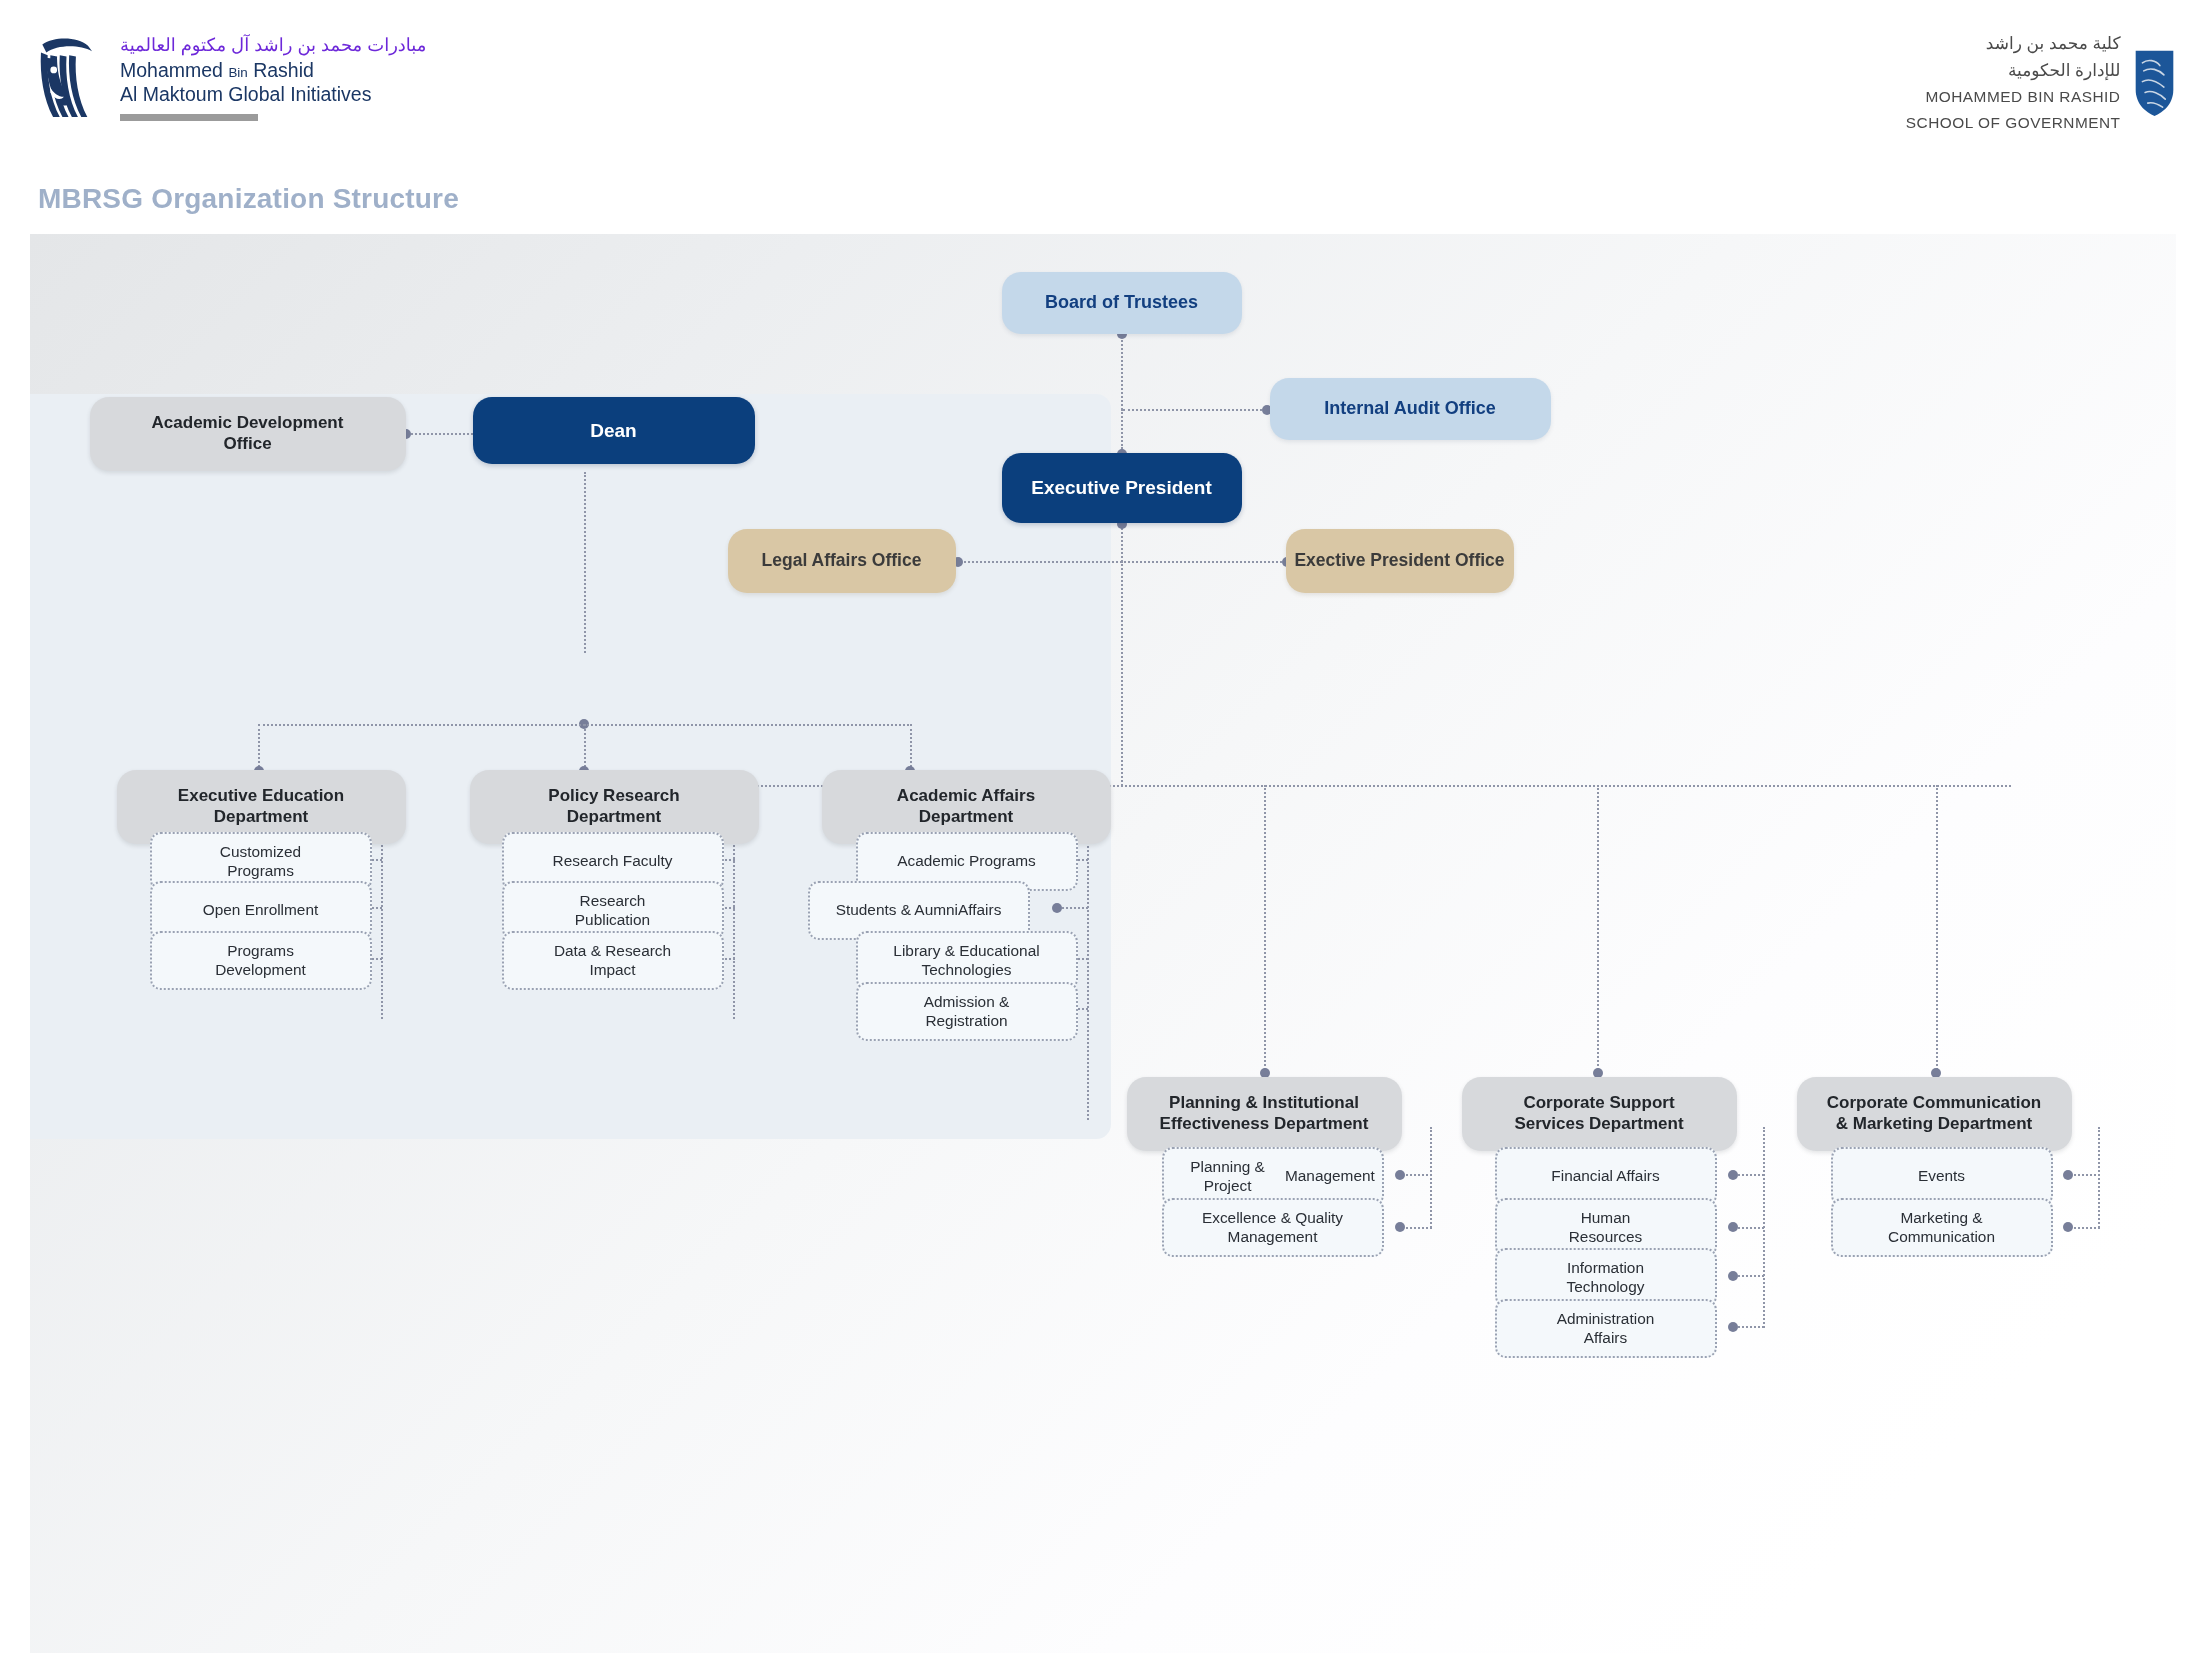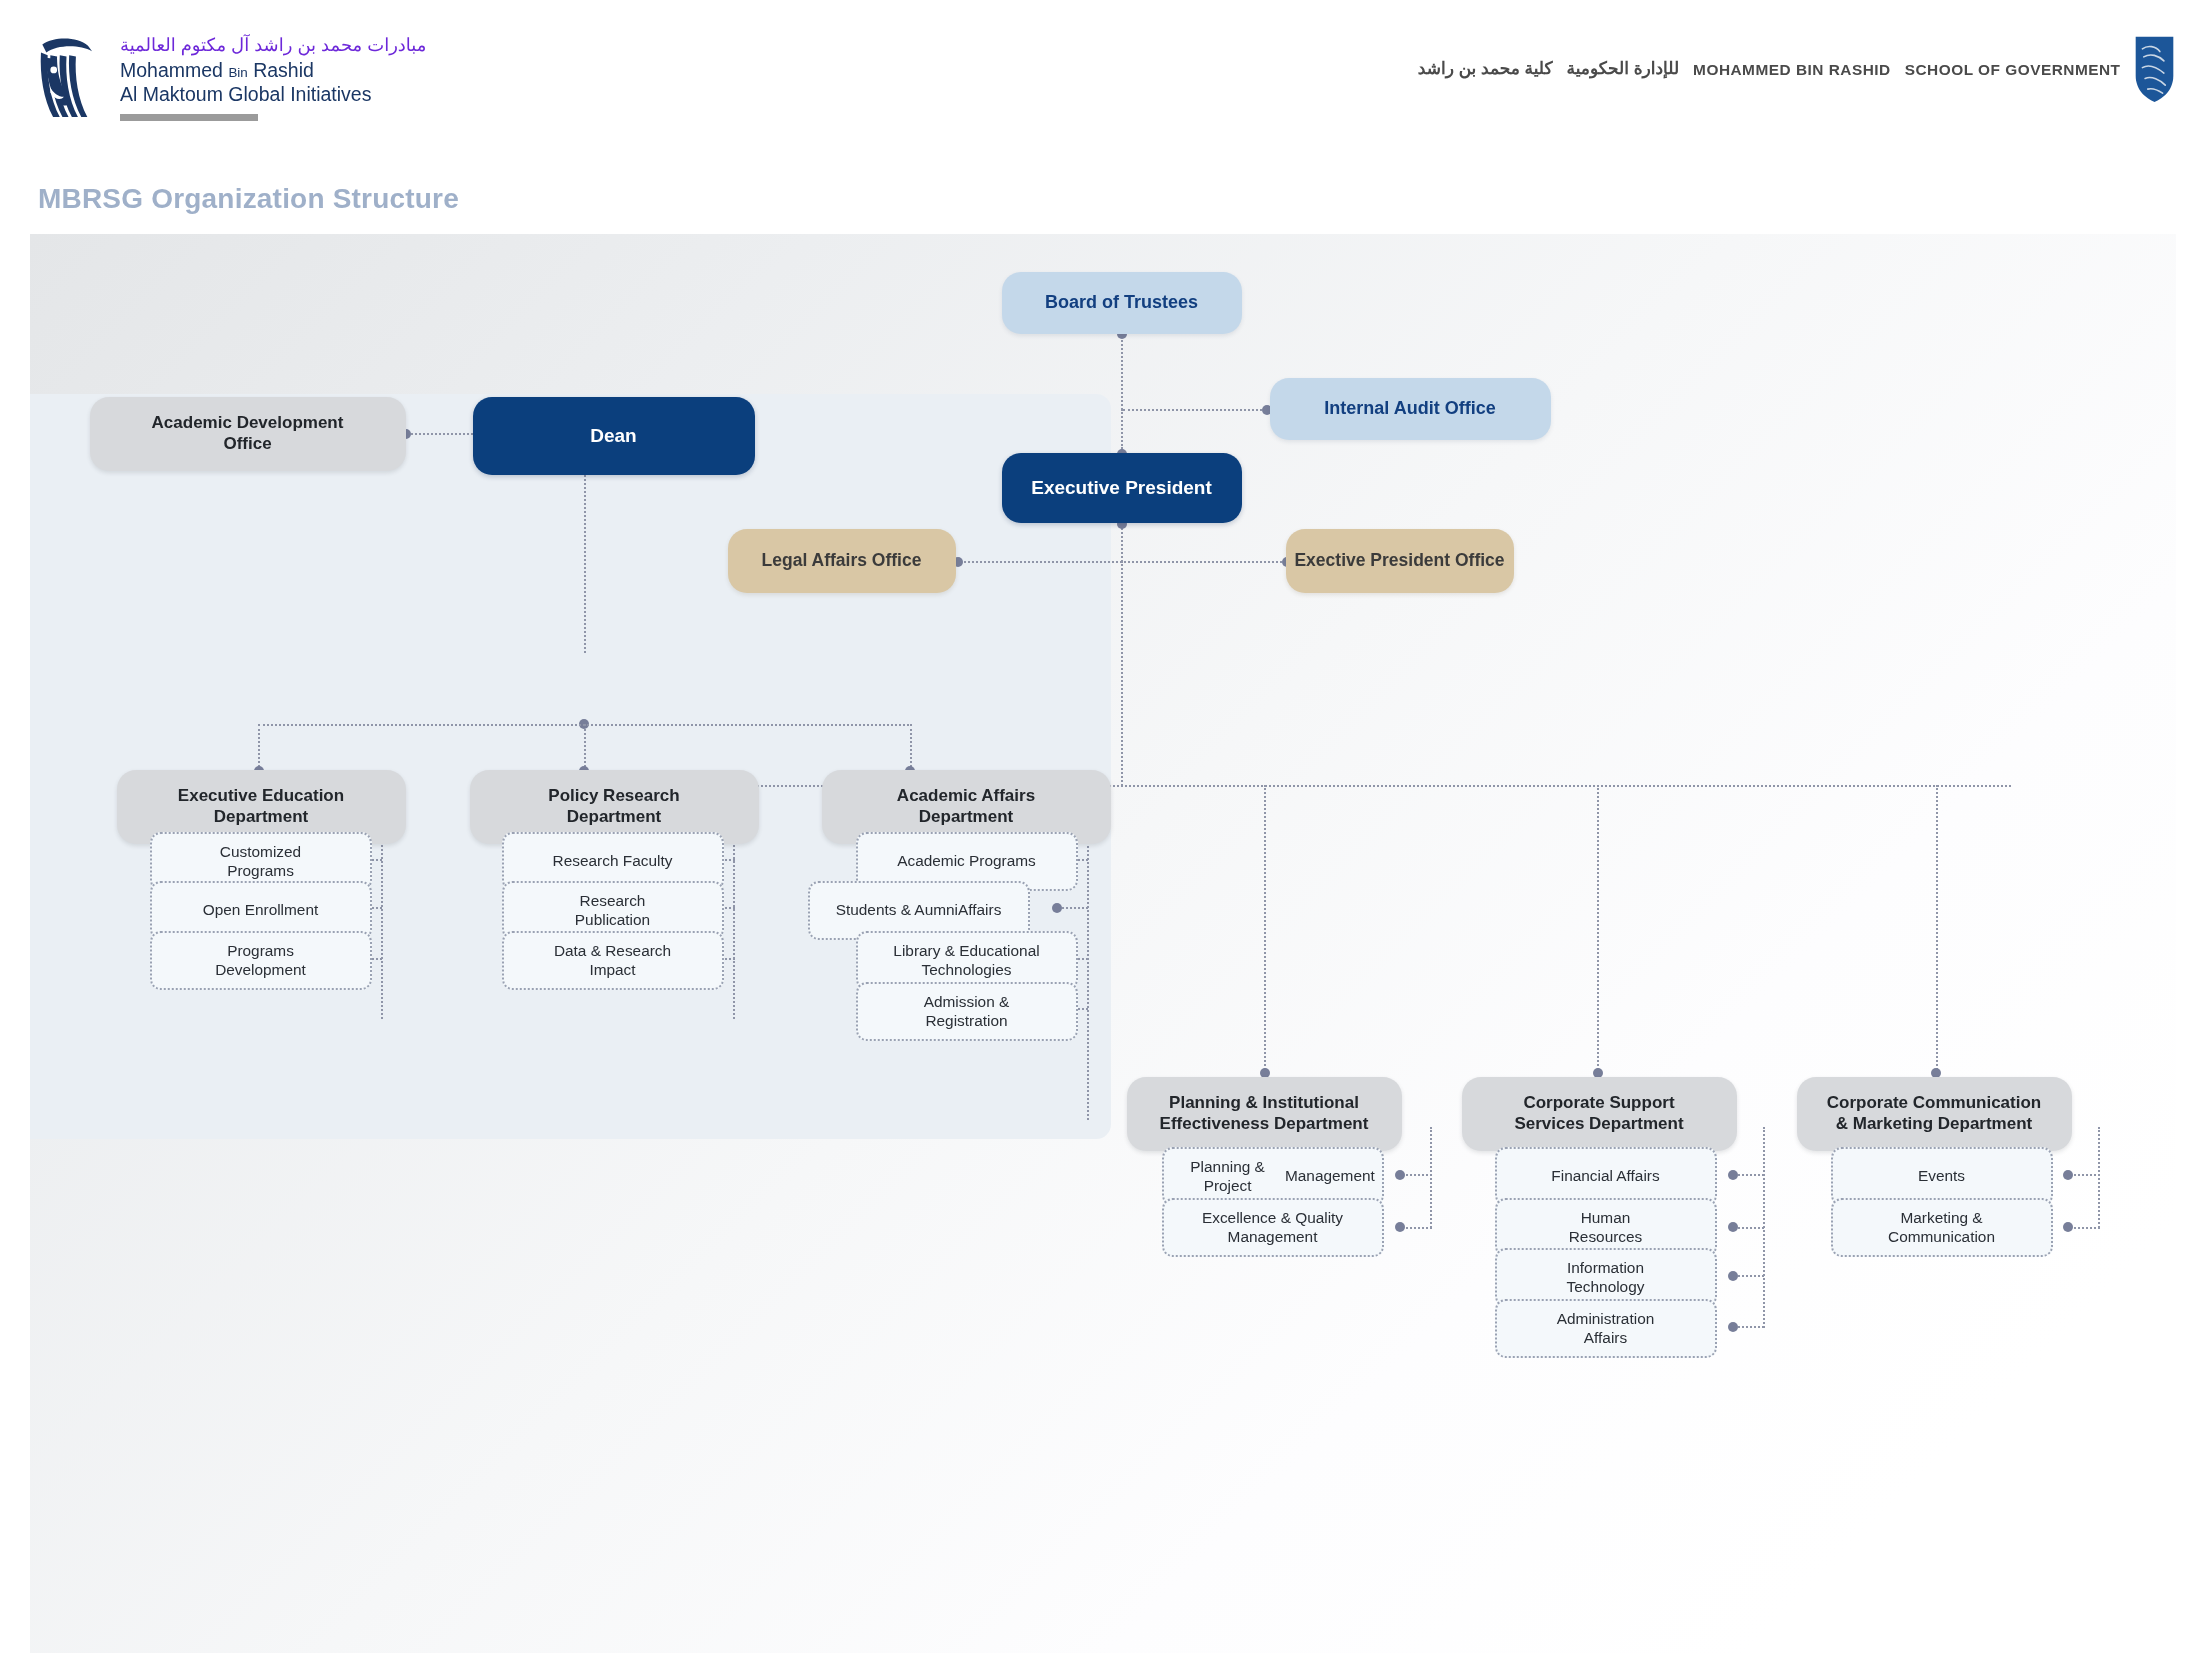--- a/index.html
+++ b/index.html
@@ -16,21 +16,21 @@
   .logo-left { position:absolute; left:29.5px; top:35px; display:flex; align-items:center; gap:17.5px; }
   .logo-left .portrait { width:73px; height:86px; flex:0 0 auto; }
   .logo-left .txt { display:flex; flex-direction:column; gap:2px; }
   .logo-left .ar { font-size:18px; color:#6d28d9; direction:rtl; letter-spacing:0.1px; line-height:1.18; }
   .logo-left .en1 { font-size:19.5px; color:#1b3764; line-height:1.15; }
   .logo-left .en1 .bin { font-size:13.4px; }
   .logo-left .en2 { font-size:19.5px; color:#1b3764; line-height:1.15; }
   .logo-left .rule { margin-top:6.7px; width:138px; height:6.7px; background:#9b9b9b; }
 
   .logo-right { position:absolute; right:29.5px; top:34px; display:flex; align-items:center; gap:12px; }
-  .logo-right .txt { display:flex; flex-direction:row; align-items:flex-end; gap:14px;font-weight:bold; }
+  .logo-right .txt { display:flex; flex-direction:column; align-items:flex-end; gap:6px; }
   .logo-right .ar1,.logo-right .ar2 { font-size:17px; color:#4a4a4a; direction:rtl; letter-spacing:1.3px; line-height:1.22; }
   .logo-right .en1,.logo-right .en2 { font-size:15.4px; color:#4a4a4a; letter-spacing:0.5px; line-height:1.25; }
   .shield { width:43px; height:70px; flex:0 0 auto; }
 
   #page-title {
     position:absolute; left:38px; top:183px;
     font-size:28px; font-weight:bold; color:#9fb0c9; letter-spacing:0.2px;
   }
 
   
@@ -234,21 +234,21 @@
 
   <div class="node lvl-office" style="left:1256px; top:295px; width:228px; height:64px;">
     <span>Exective President Office</span>
   </div>
 
   <div class="node lvl-dept" style="left:60px; top:163px; width:316px; height:74px; flex-direction:column;">
     <span>Academic Development</span>
     <span>Office</span>
   </div>
 
-  <div class="node lvl-primary" style="left:443px; top:163px; width:282px; height:78px;">
+  <div class="node lvl-primary" style="left:443px; top:163px; width:282px; height:67px;">
     <span>Dean</span>
   </div>
 
   <div class="node lvl-dept" style="left:87px; top:536px; width:289px; height:74px; flex-direction:column;">
     <span>Executive Education</span>
     <span>Department</span>
   </div>
   <div class="node lvl-leaf" style="left:120px; top:598px; width:222px; height:59px; flex-direction:column;">
     <span>Customized</span>
     <span>Programs</span>

